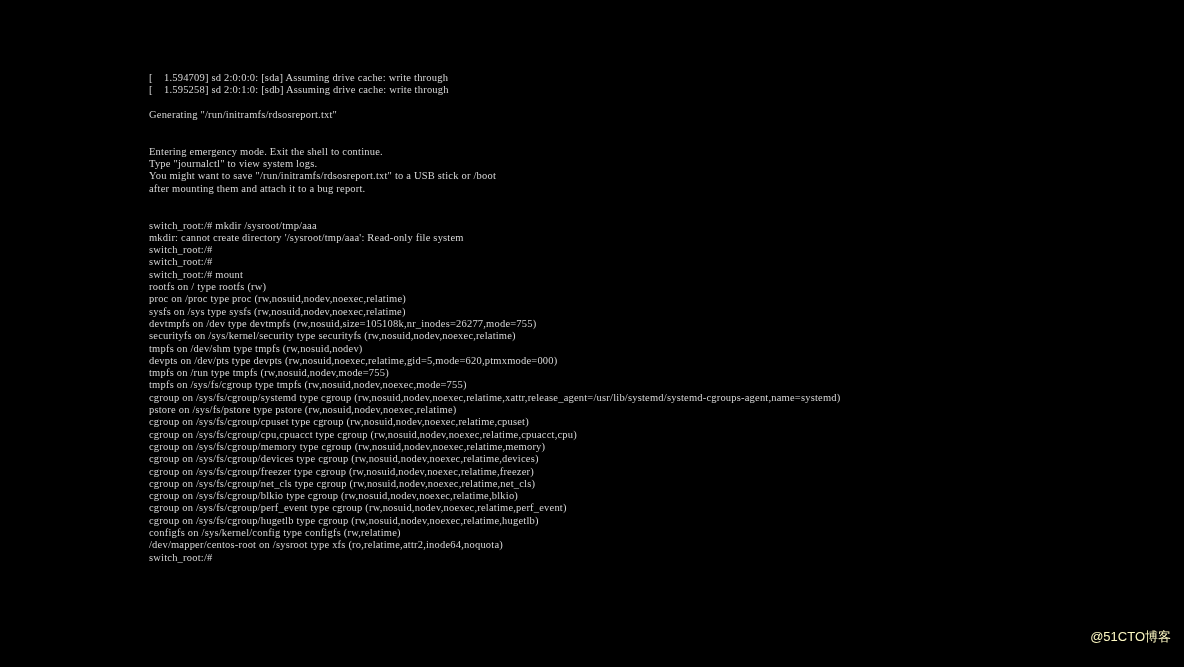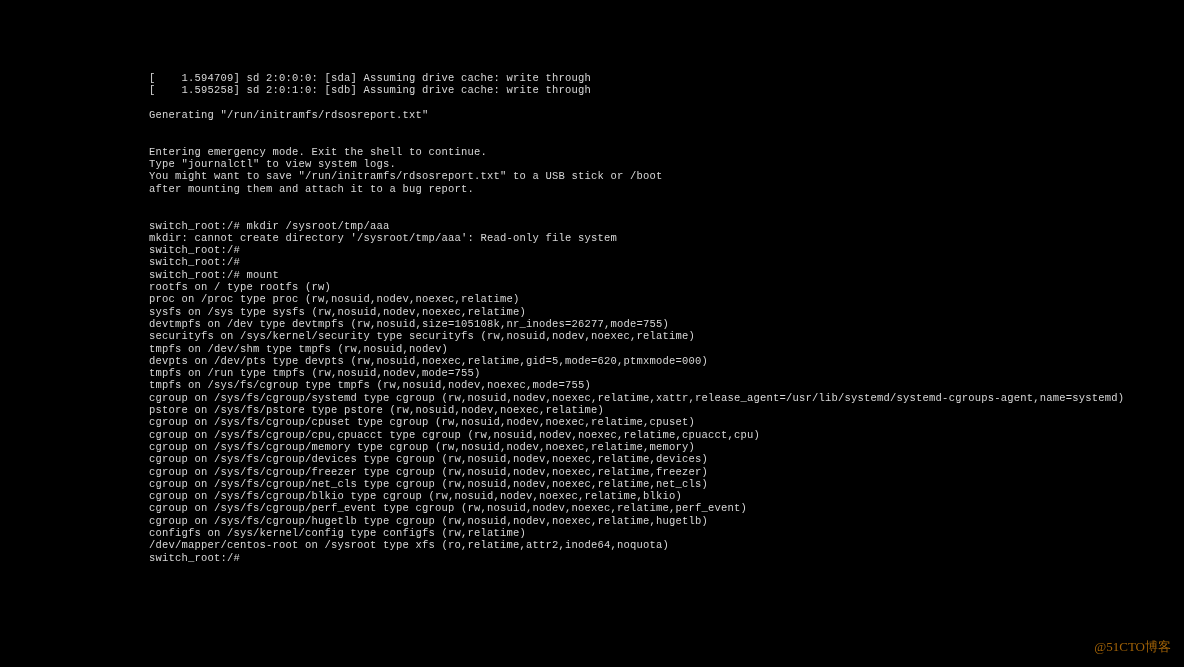--- a/index.html
+++ b/index.html
@@ -1,19 +1,19 @@
 <!DOCTYPE html>
 <html><head>
 <meta charset="utf-8">
 <style>
 * { margin:0; padding:0; box-sizing:border-box; }
 html,body { width:1184px; height:667px; background:#fff; overflow:hidden; }
 .outer { width:1184px; height:667px; background:#000; border:1px solid #000; position:relative; }
-.term { position:absolute; left:148px; top:71px; right:40px; font-family:Liberation Mono, monospace; font-size:10.5px; line-height:12.3px; color:#d8d8d8; white-space:pre; letter-spacing:0.2px; }
-.wm { position:absolute; right:12px; bottom:10px; color:#a16207; font-family:Liberation Serif, serif; font-size:13px; }
+.term { position:absolute; left:148px; top:71px; right:40px; font-family:Liberation Serif, serif; font-size:10.5px; line-height:12.3px; color:#d8d8d8; white-space:pre; letter-spacing:0.2px; }
+.wm { position:absolute; right:12px; bottom:20px; color:#fef9c3; font-family:Liberation Sans, sans-serif; font-size:13px; }
 .line { display:block; }
 </style>
 </head>
 <body>
 <div class="outer">
   <div class="term" id="term"><span class="line">[    1.594709] sd 2:0:0:0: [sda] Assuming drive cache: write through</span><span class="line">[    1.595258] sd 2:0:1:0: [sdb] Assuming drive cache: write through</span><span class="line"> </span><span class="line">Generating "/run/initramfs/rdsosreport.txt"</span><span class="line"> </span><span class="line"> </span><span class="line">Entering emergency mode. Exit the shell to continue.</span><span class="line">Type "journalctl" to view system logs.</span><span class="line">You might want to save "/run/initramfs/rdsosreport.txt" to a USB stick or /boot</span><span class="line">after mounting them and attach it to a bug report.</span><span class="line"> </span><span class="line"> </span><span class="line">switch_root:/# mkdir /sysroot/tmp/aaa</span><span class="line">mkdir: cannot create directory '/sysroot/tmp/aaa': Read-only file system</span><span class="line">switch_root:/#</span><span class="line">switch_root:/#</span><span class="line">switch_root:/# mount</span><span class="line">rootfs on / type rootfs (rw)</span><span class="line">proc on /proc type proc (rw,nosuid,nodev,noexec,relatime)</span><span class="line">sysfs on /sys type sysfs (rw,nosuid,nodev,noexec,relatime)</span><span class="line">devtmpfs on /dev type devtmpfs (rw,nosuid,size=105108k,nr_inodes=26277,mode=755)</span><span class="line">securityfs on /sys/kernel/security type securityfs (rw,nosuid,nodev,noexec,relatime)</span><span class="line">tmpfs on /dev/shm type tmpfs (rw,nosuid,nodev)</span><span class="line">devpts on /dev/pts type devpts (rw,nosuid,noexec,relatime,gid=5,mode=620,ptmxmode=000)</span><span class="line">tmpfs on /run type tmpfs (rw,nosuid,nodev,mode=755)</span><span class="line">tmpfs on /sys/fs/cgroup type tmpfs (rw,nosuid,nodev,noexec,mode=755)</span><span class="line">cgroup on /sys/fs/cgroup/systemd type cgroup (rw,nosuid,nodev,noexec,relatime,xattr,release_agent=/usr/lib/systemd/systemd-cgroups-agent,name=systemd)</span><span class="line">pstore on /sys/fs/pstore type pstore (rw,nosuid,nodev,noexec,relatime)</span><span class="line">cgroup on /sys/fs/cgroup/cpuset type cgroup (rw,nosuid,nodev,noexec,relatime,cpuset)</span><span class="line">cgroup on /sys/fs/cgroup/cpu,cpuacct type cgroup (rw,nosuid,nodev,noexec,relatime,cpuacct,cpu)</span><span class="line">cgroup on /sys/fs/cgroup/memory type cgroup (rw,nosuid,nodev,noexec,relatime,memory)</span><span class="line">cgroup on /sys/fs/cgroup/devices type cgroup (rw,nosuid,nodev,noexec,relatime,devices)</span><span class="line">cgroup on /sys/fs/cgroup/freezer type cgroup (rw,nosuid,nodev,noexec,relatime,freezer)</span><span class="line">cgroup on /sys/fs/cgroup/net_cls type cgroup (rw,nosuid,nodev,noexec,relatime,net_cls)</span><span class="line">cgroup on /sys/fs/cgroup/blkio type cgroup (rw,nosuid,nodev,noexec,relatime,blkio)</span><span class="line">cgroup on /sys/fs/cgroup/perf_event type cgroup (rw,nosuid,nodev,noexec,relatime,perf_event)</span><span class="line">cgroup on /sys/fs/cgroup/hugetlb type cgroup (rw,nosuid,nodev,noexec,relatime,hugetlb)</span><span class="line">configfs on /sys/kernel/config type configfs (rw,relatime)</span><span class="line">/dev/mapper/centos-root on /sysroot type xfs (ro,relatime,attr2,inode64,noquota)</span><span class="line">switch_root:/#</span></div>
   <div class="wm">@51CTO博客</div>
 </div>
 
 </body></html>

